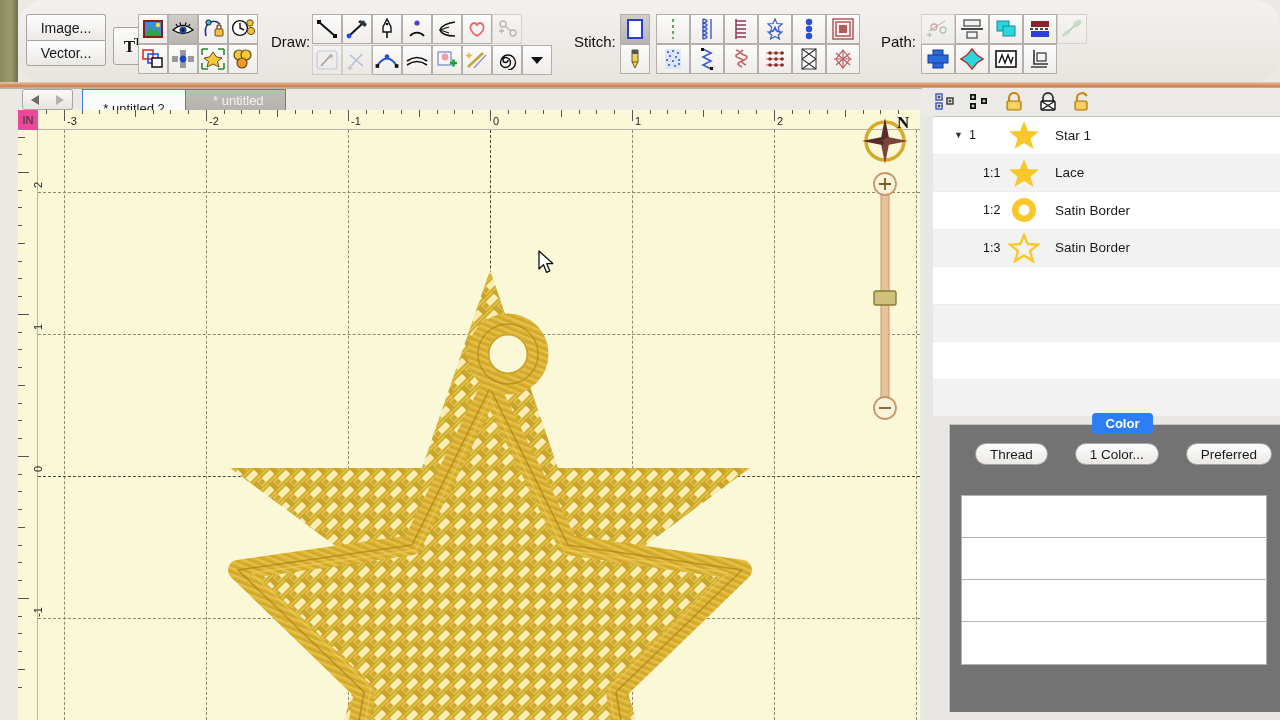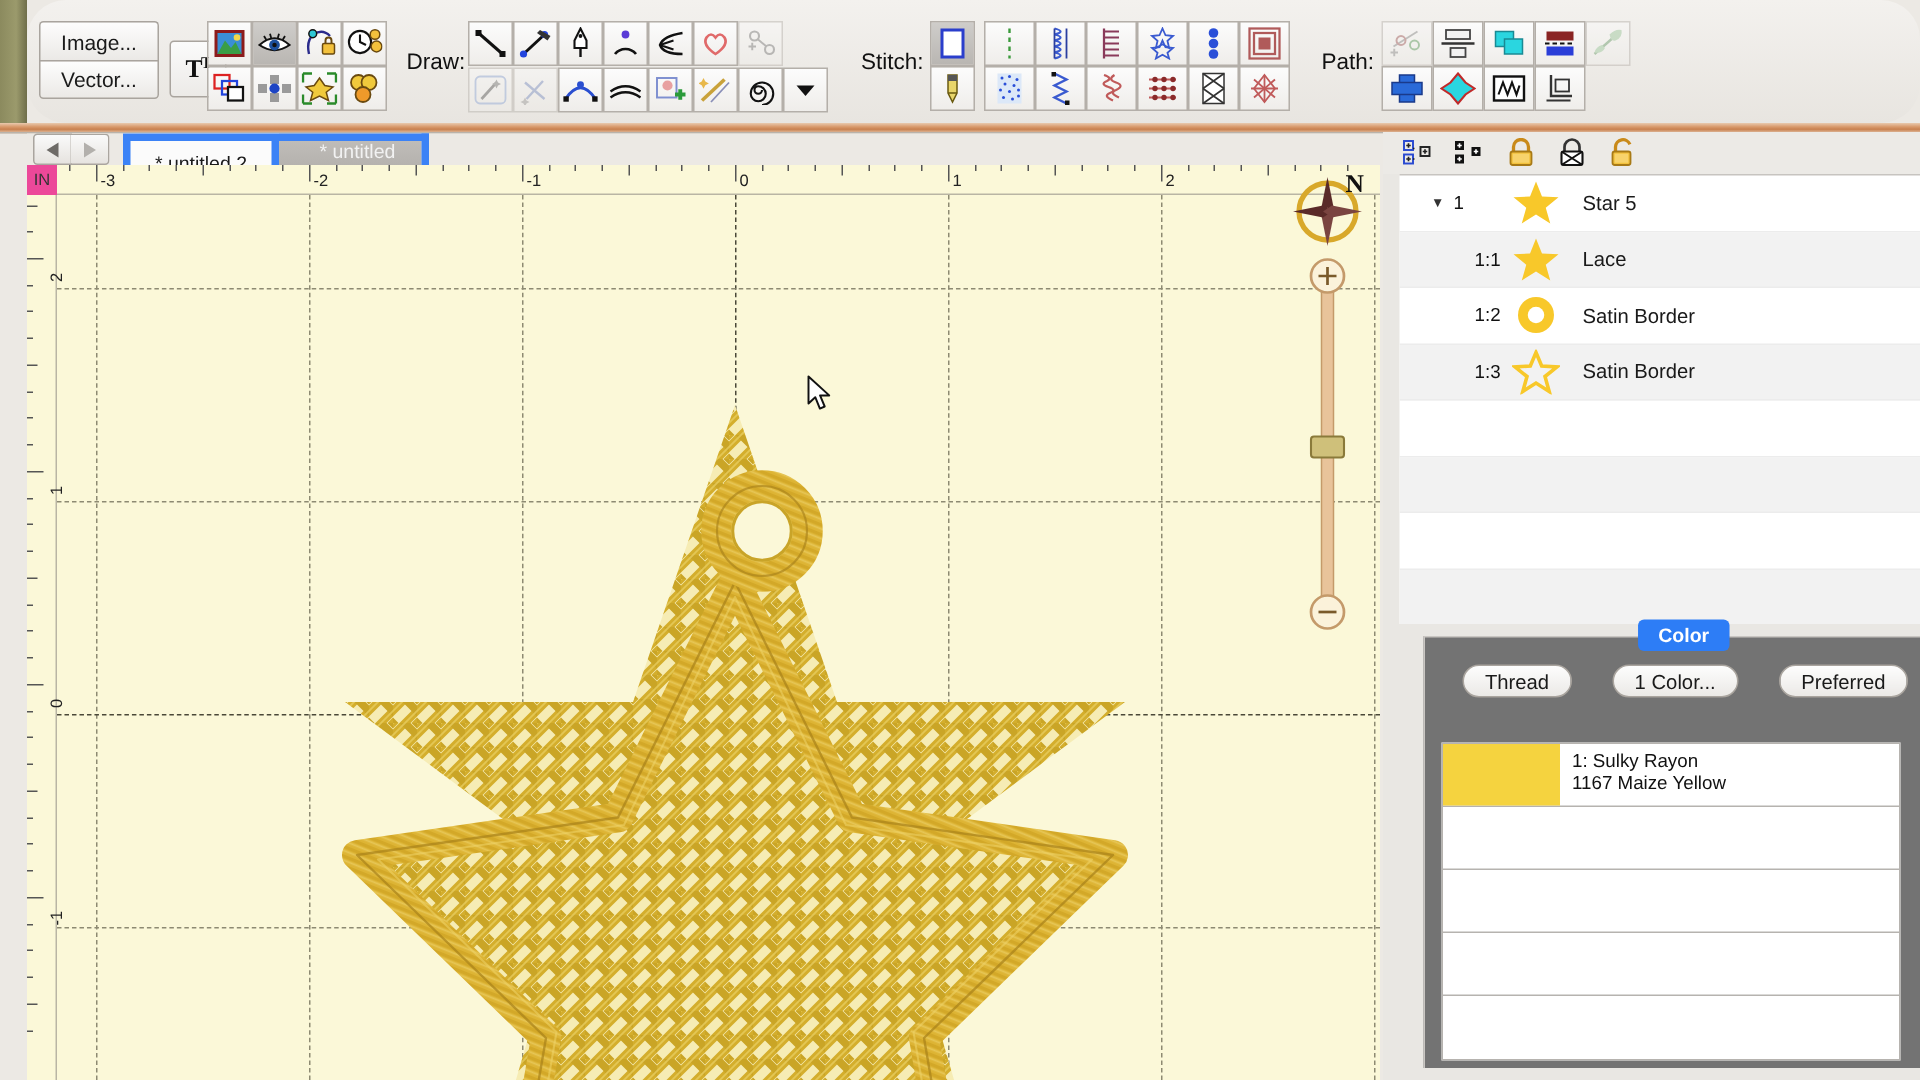--- a/index.html
+++ b/index.html
@@ -87,21 +87,21 @@
     display: flex; align-items: center; justify-content: center;
   }
   .navbtn.prev { left: 4px; border-radius: 3px 0 0 3px; }
   .navbtn.next { left: 29px; border-radius: 0 3px 3px 0; border-left: none; }
   .tri { width: 0; height: 0; border-top: 5px solid transparent; border-bottom: 5px solid transparent; }
   .tri.l { border-right: 8px solid #6e6b67; }
   .tri.r { border-left: 8px solid #b3b0ac; }
   .doctab {
     position: absolute; top: 0; height: 38px; padding: 0 14px;
     display: flex; align-items: center; justify-content: center;
-    font-size: 13px; border: 5px solid #3b82f6;
+    font-size: 13px; border: 1px solid #3b82f6;
   }
   .doctab.active { background: #fbfbfb; color: #1a1a1a; }
   .doctab.inactive { background: linear-gradient(180deg,#bfbcb8 0%,#aeaba7 100%); color: #f2f2f2; border-left: none; }
 
   
   .canvas-wrap {
     position: absolute; left: 18px; top: 110px; width: 902px; height: 610px;
     background: #fbf8d8; overflow: hidden;
   }
   .ruler-h {
@@ -843,21 +843,21 @@
 
     <div class="layer-list">
       <div class="layer-row">
         <span class="disc">▼</span>
         <span class="idx">1</span>
         <span class="thumb">
           <svg width="32" height="30" viewBox="0 0 32 30">
               <path d="M16 1 L20 11 L31 11.5 L22.5 18.5 L25.5 29 L16 23 L6.5 29 L9.5 18.5 L1 11.5 L12 11 Z" fill="#f8c82a"></path>
             </svg>
         </span>
-        <span class="nm">Star 5</span>
+        <span class="nm">Star 1</span>
       </div>
       <div class="layer-row alt child">
         <span class="disc"></span>
         <span class="idx">1:1</span>
         <span class="thumb">
           <svg width="32" height="30" viewBox="0 0 32 30">
               <path d="M16 1 L20 11 L31 11.5 L22.5 18.5 L25.5 29 L16 23 L6.5 29 L9.5 18.5 L1 11.5 L12 11 Z" fill="#f8c82a"></path>
             </svg>
         </span>
         <span class="nm">Lace</span>
@@ -897,27 +897,20 @@
       <div class="color-tab">Color</div>
 
       <div class="cp-btnrow">
         <div class="mac-btn cp-btn">Thread</div>
         <div class="mac-btn cp-btn">1 Color...</div>
         <div class="mac-btn cp-btn">Preferred</div>
       </div>
 
 
       <div class="color-list">
-        <div class="color-row">
-          <div class="swatch" style="background:#f5d33f"></div>
-          <div class="cr-text">
-            <div>1: Sulky Rayon</div>
-            <div>1167 Maize Yellow</div>
-          </div>
-        </div>
         <div class="color-row"></div>
         <div class="color-row"></div>
         <div class="color-row"></div>
         <div class="color-row"></div>
       </div>
       <div class="cp-scroll"></div>
     </div>
   </div>
 
 </div>

